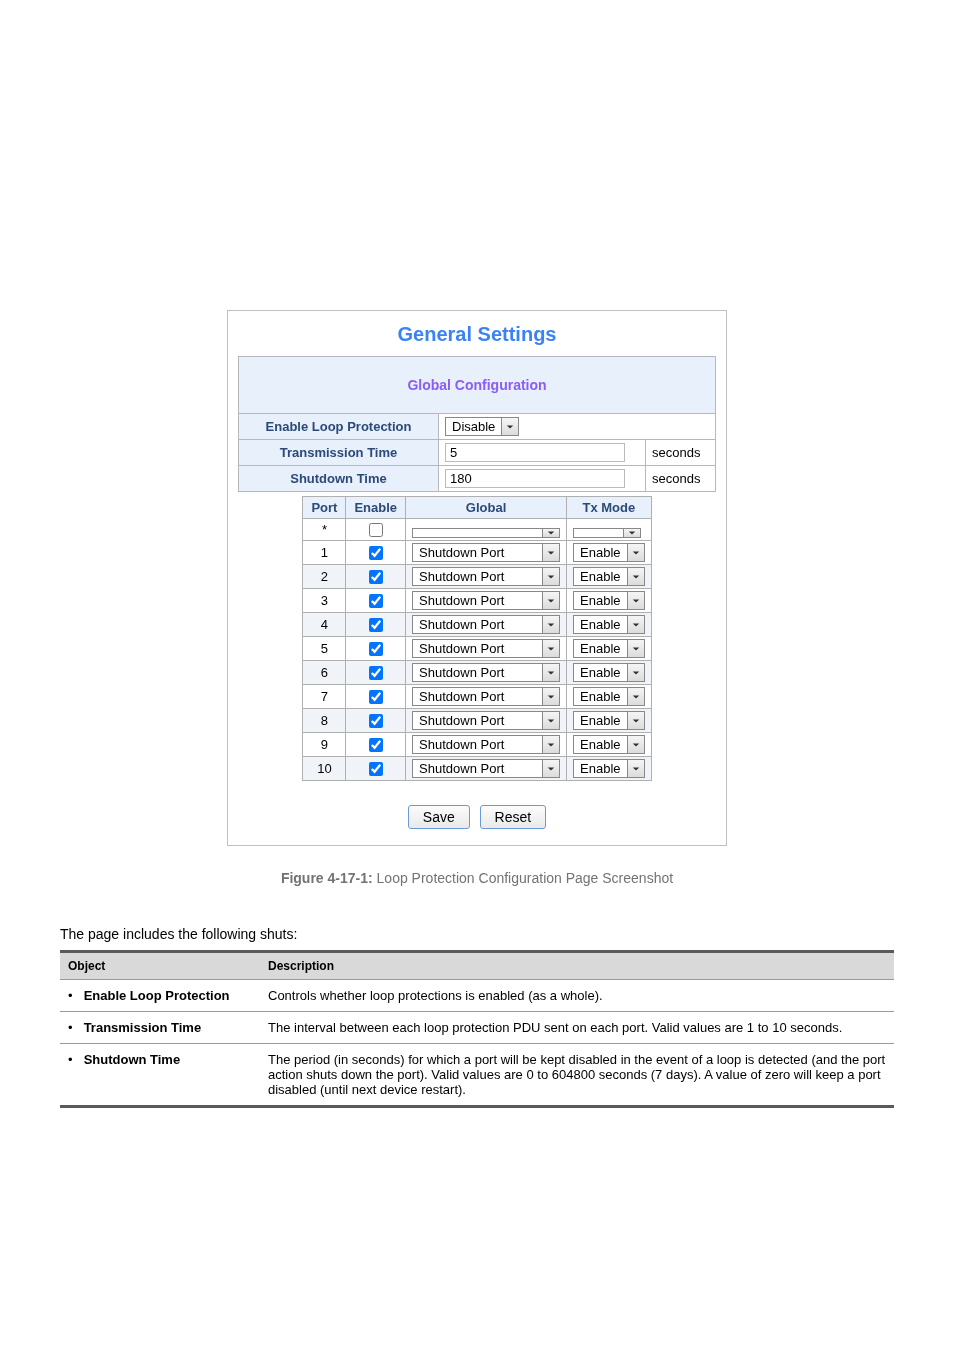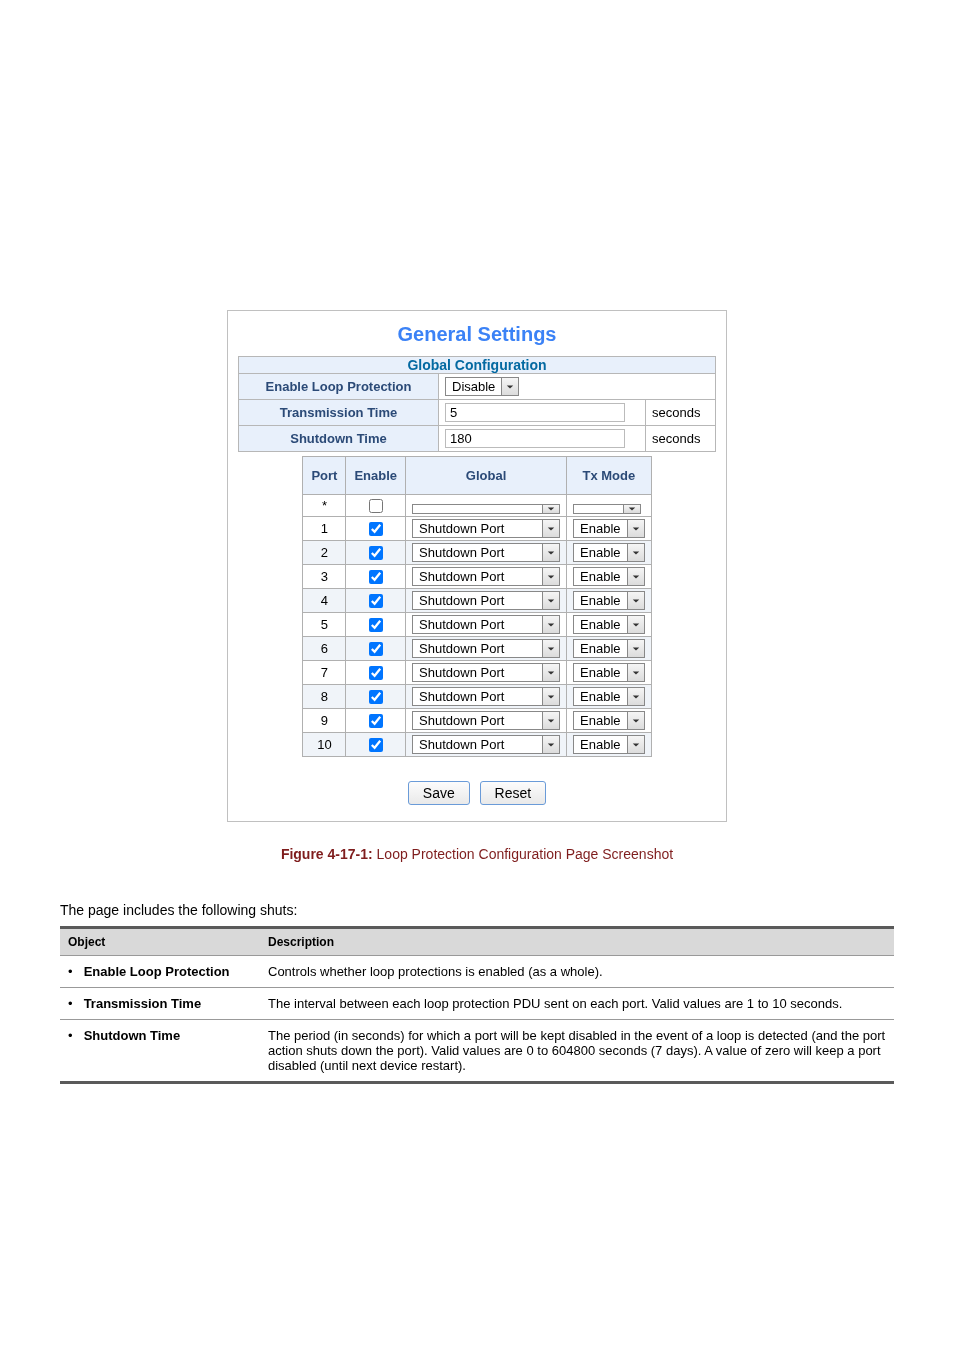--- a/index.html
+++ b/index.html
@@ -4,41 +4,41 @@
 <style>
   * { box-sizing: border-box; margin: 0; padding: 0; }
   html, body { width: 954px; background: #fff; font-family: Arial, Helvetica, sans-serif; font-size: 14px; color: #000; }
   body { padding: 20px 60px 40px 60px; }
 
   .panel-wrap { margin: 290px auto 0 auto; width: 500px; border: 1px solid #c0c0c0; padding: 8px 10px 16px 10px; }
 
   .h-title { text-align: center; color: #3b82f6; font-weight: bold; font-size: 20px; margin: 4px 0 10px 0; }
 
   .global-table { width: 100%; border-collapse: collapse; }
-  .global-table th.gc { background: #e8f0fb; color: #0369a1; font-weight: bold; text-align: center; padding: 0; border: 1px solid #b7b7b7; }
+  .global-table th.gc { background: #e8f0fb; color: #8b5cf6; font-weight: bold; text-align: center; padding: 20px; border: 1px solid #b7b7b7; }
   .global-table td { border: 1px solid #b7b7b7; padding: 3px 6px; font-size: 13px; }
   .global-table td.label { background: #e8f0fb; color: #2b4a77; font-weight: bold; text-align: center; width: 200px; }
   .global-table td.value input.txt { width: 180px; border: 1px solid #bbb; padding: 1px 4px; font: inherit; }
   .global-table td.unit { width: 70px; }
   .sel-wrap { display: inline-flex; align-items: stretch; }
   .sel-body { border: 1px solid #888; border-right: none; padding: 1px 6px; font-size: 13px; background: #fff; min-width: 110px; display: inline-flex; align-items: center; }
   .sel-btn { border: 1px solid #888; background: linear-gradient(#f5f5f5,#dcdcdc); width: 18px; display: inline-flex; align-items: center; justify-content: center; }
   .sel-btn svg { width: 8px; height: 8px; }
 
   .port-table { margin: 4px auto 0 auto; border-collapse: collapse; }
-  .port-table th { background: #e8f0fb; color: #2b4a77; font-weight: bold; border: 1px solid #b0b0b0; padding: 11px 8px; font-size: 13px; }
+  .port-table th { background: #e8f0fb; color: #2b4a77; font-weight: bold; border: 1px solid #b0b0b0; padding: 3px 8px; font-size: 13px; }
   .port-table td { border: 1px solid #b0b0b0; padding: 2px 6px; font-size: 13px; text-align: center; }
   .port-table tr.alt td { background: #f0f4f9; }
   .port-table td.act, .port-table td.tx { text-align: left; }
   .chk { width: 14px; height: 14px; vertical-align: middle; }
 
   .button-row { text-align: center; margin-top: 24px; }
   .btn { border: 1px solid #6a9bd8; background: linear-gradient(#fcfcfc,#e9e9e9); padding: 3px 14px; font: inherit; border-radius: 3px; margin: 0 3px; cursor: pointer; }
 
-  .fig-caption { text-align: center; margin: 24px 0 40px 0; color: #7f1d1d; font-size: 14px; }
+  .fig-caption { text-align: center; margin: 24px 0 40px 0; color: #737373; font-size: 14px; }
   .fig-caption .bold { font-weight: bold; }
 
   .desc-intro { margin: 10px 0 8px 0; }
 
   .desc-table { width: 100%; border-collapse: collapse; border-top: 3px solid #5a5a5a; border-bottom: 3px solid #5a5a5a; }
   .desc-table thead th { background: #d9d9d9; font-weight: bold; text-align: left; padding: 6px 8px; border-bottom: 1px solid #999; font-size: 12px; }
   .desc-table thead th.obj { width: 200px; }
   .desc-table tbody td { padding: 8px 8px; vertical-align: top; font-size: 13px; }
   .desc-table tbody tr { border-bottom: 1px solid #999; }
   .desc-table tbody tr:last-child { border-bottom: none; }

